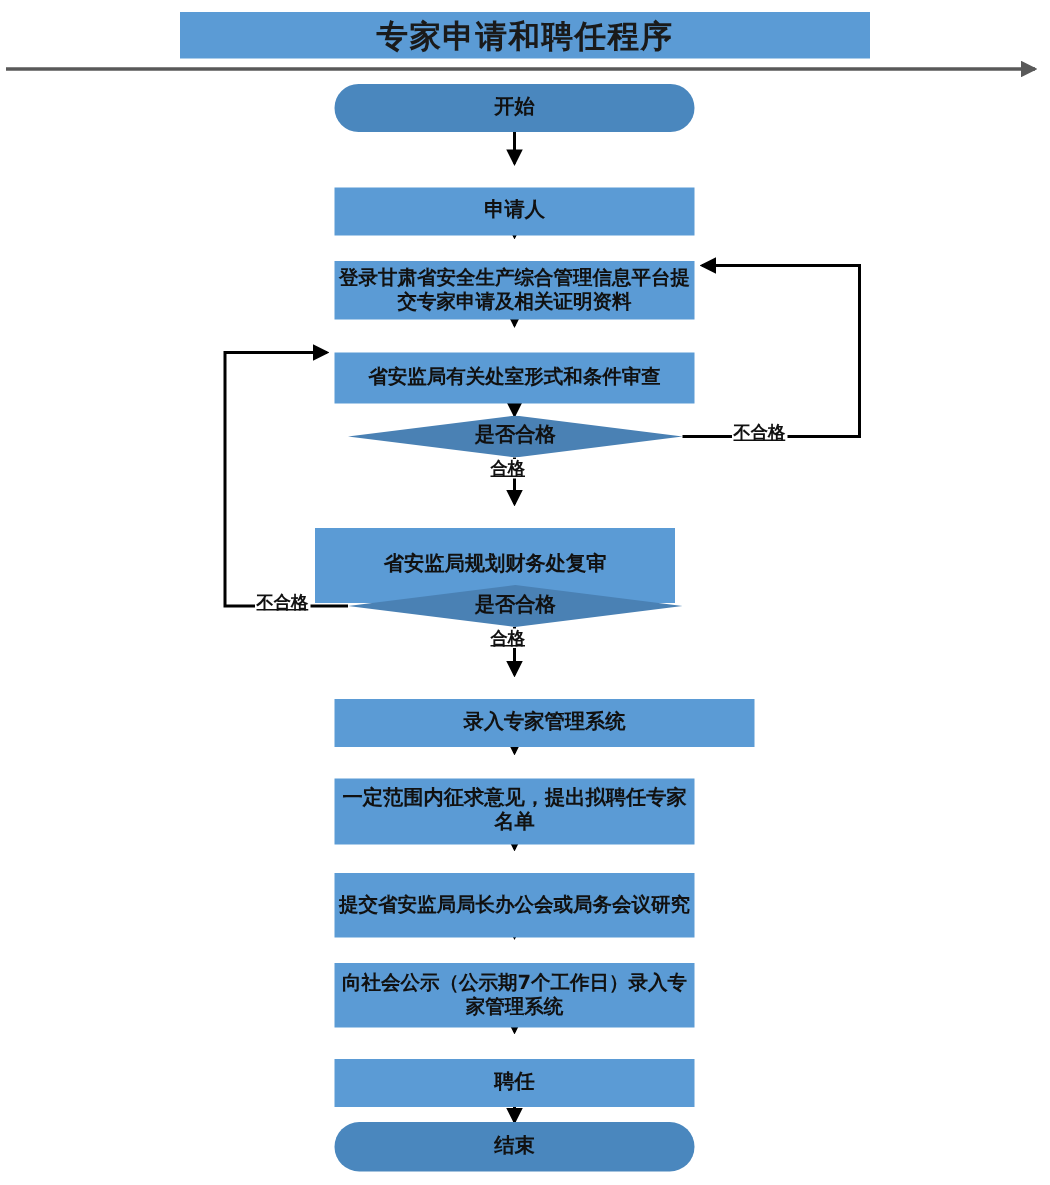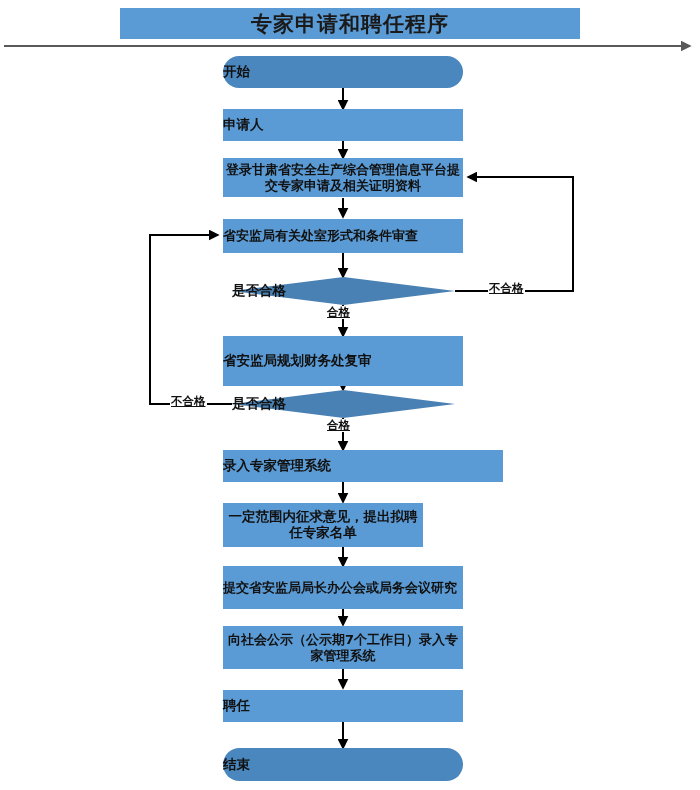--- a/index.html
+++ b/index.html
@@ -52,29 +52,31 @@
     height: 790px;
     pointer-events: none;
   }
 
   
   .node {
     position: absolute;
     box-sizing: border-box;
     display: flex;
     align-items: center;
+    justify-content: center;
     text-align: center;
     color: #111111;
     font-weight: 700;
     line-height: 1.18;
   }
 
   .node.process {
     background: #5B9BD5;
     font-size: 13.5px;
+    margin-top: 16px;
   }
   .node.process.wide-text {
     font-size: 13px;
   }
 
   .node.terminator {
     background: #4A87BE;
     border-radius: 999px;
     font-size: 13.5px;
   }
@@ -173,34 +175,34 @@
 
   <div class="node process wide-text" style="left:223px; top:219px; width:240px; height:34px;">
     <span>省安监局有关处室形式和条件审查</span>
   </div>
 
   <div class="node decision" style="left:232px; top:277px; width:223px; height:28px;">
     <span class="decision-shape"></span>
     <span class="decision-label">是否合格</span>
   </div>
 
-  <div class="node process" style="left:223px; top:336px; width:240px; height:50px;">
+  <div class="node process" style="left:210px; top:336px; width:240px; height:50px;">
     <span>省安监局规划财务处复审</span>
   </div>
 
   <div class="node decision" style="left:232px; top:390px; width:223px; height:28px;">
     <span class="decision-shape"></span>
     <span class="decision-label">是否合格</span>
   </div>
 
   <div class="node process" style="left:223px; top:450px; width:280px; height:32px;">
     <span>录入专家管理系统</span>
   </div>
 
-  <div class="node process" style="left:223px; top:503px; width:200px; height:44px;">
+  <div class="node process" style="left:223px; top:503px; width:240px; height:44px;">
     <span>一定范围内征求意见，提出拟聘任专家名单</span>
   </div>
 
   <div class="node process wide-text" style="left:223px; top:566px; width:240px; height:43px;">
     <span>提交省安监局局长办公会或局务会议研究</span>
   </div>
 
   <div class="node process wide-text" style="left:223px; top:626px; width:240px; height:43px;">
     <span>向社会公示（公示期7个工作日）录入专家管理系统</span>
   </div>

